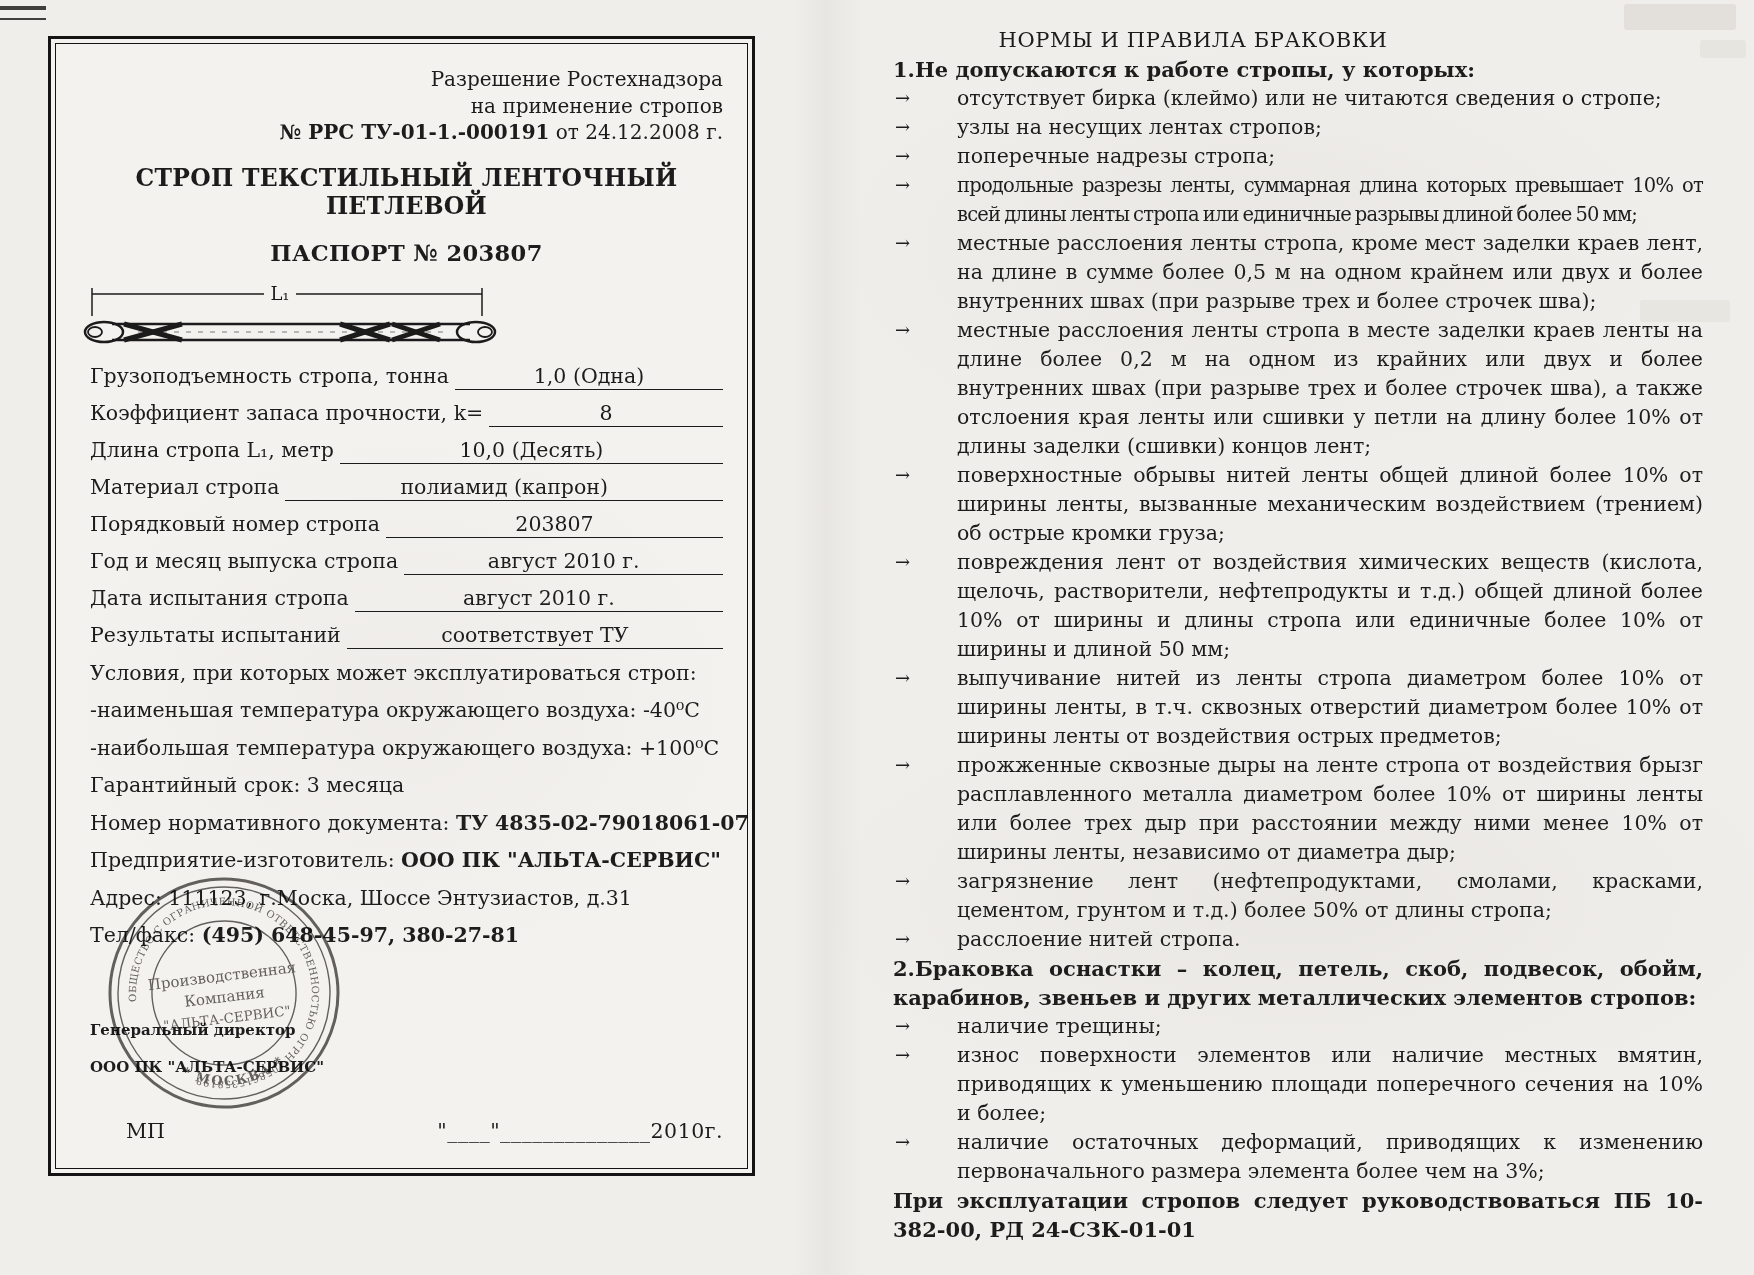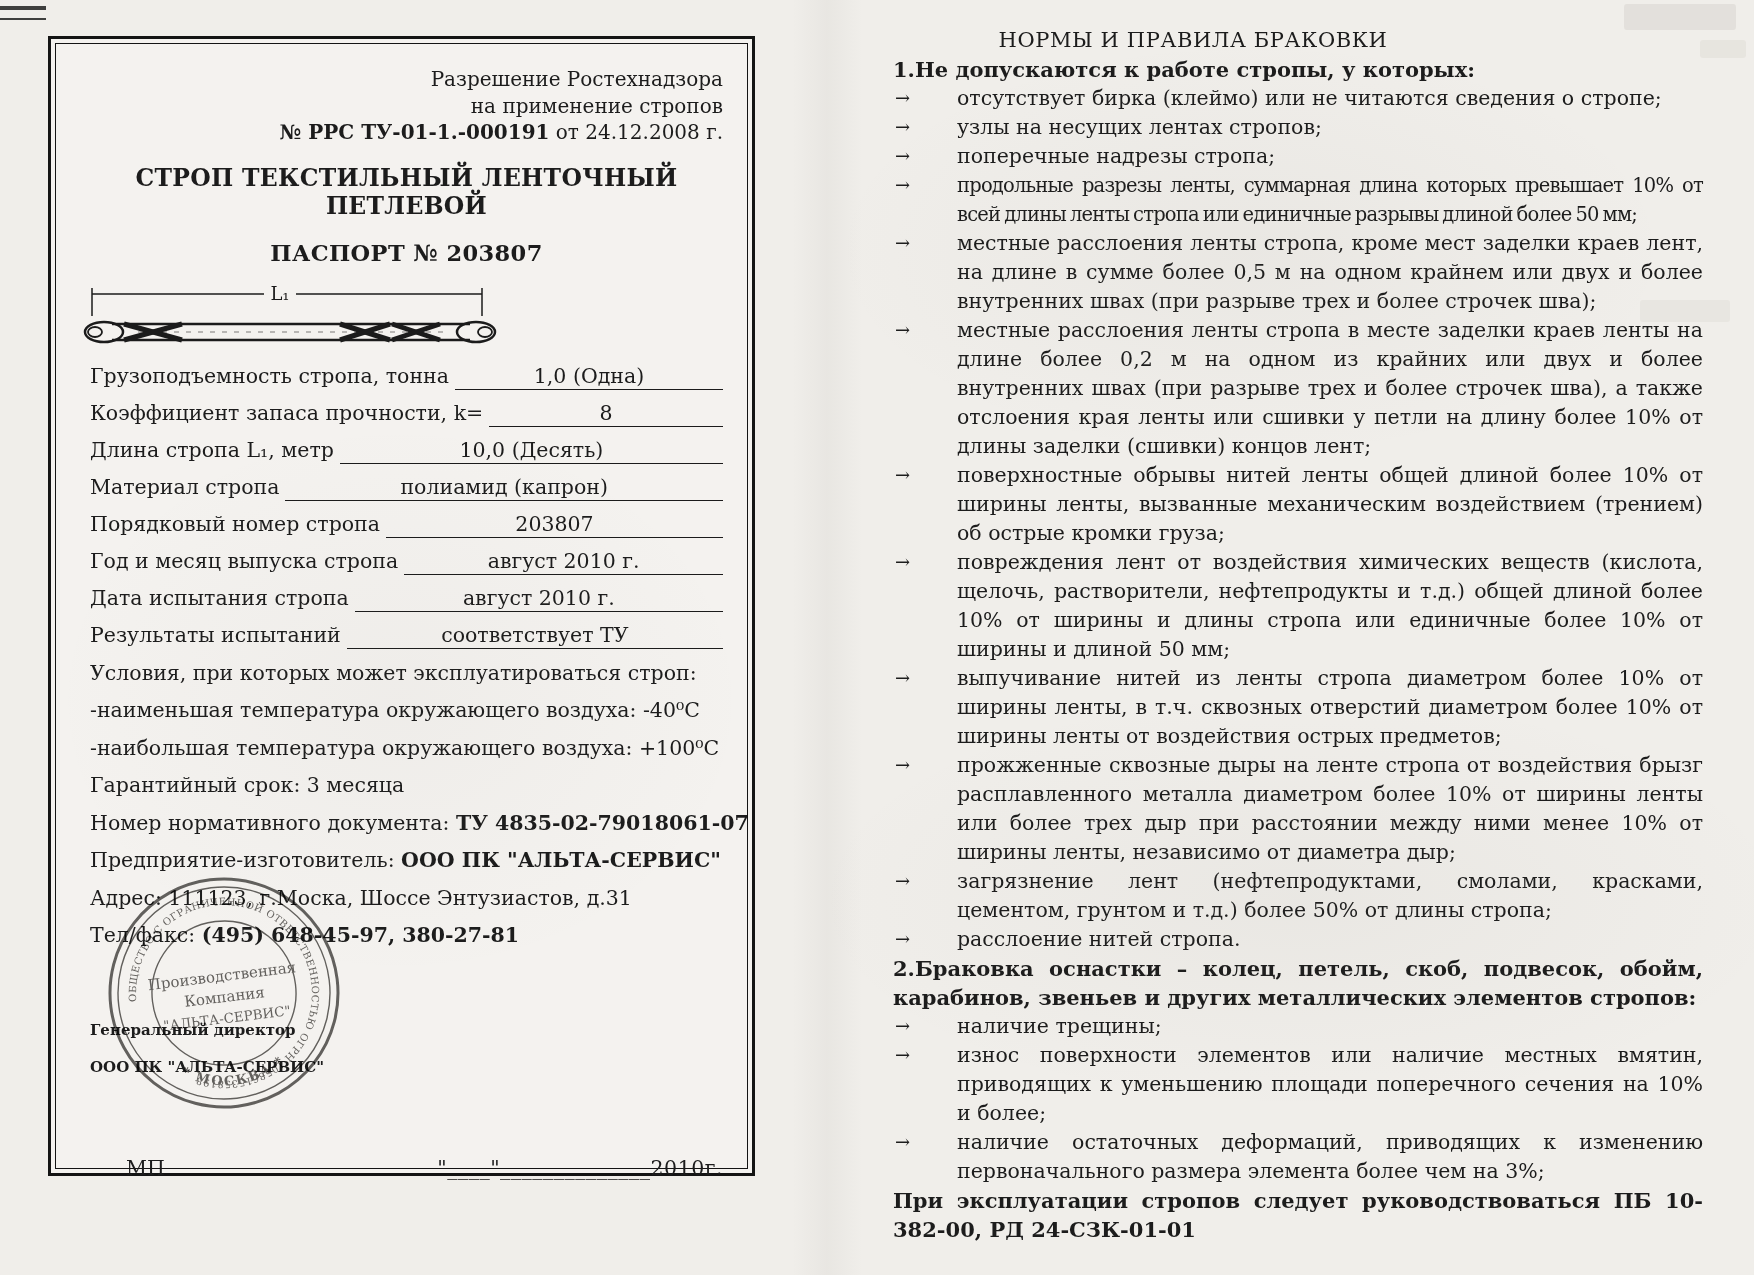--- a/index.html
+++ b/index.html
@@ -35,21 +35,21 @@
   .doc-subtitle{text-align:center;font-weight:bold;font-size:22.5px;margin-top:20px;letter-spacing:.4px;}
   .diagram{margin-top:12px;margin-left:-12px;display:block;}
   #field-rows{margin-top:4px;}
   .field-row{display:flex;align-items:baseline;height:37px;font-size:20.5px;white-space:nowrap;}
   .field-line{flex:1;border-bottom:1.5px solid #1b1b1b;text-align:center;margin-left:6px;padding-bottom:1px;min-width:40px;}
   #info-lines{margin-top:1px;}
   .info-line{height:37.5px;font-size:20.5px;white-space:nowrap;}
   .info-line b{font-weight:bold;}
   .sig-line{font-size:15px;height:37px;font-weight:bold;}
   .sig-block{margin-top:60px;position:relative;z-index:1;}
-  .bottom-row{display:flex;justify-content:space-between;align-items:baseline;margin-top:61px;font-size:20.5px;padding-left:36px;gap:30px;}
+  .bottom-row{display:flex;justify-content:space-between;align-items:baseline;margin-top:24px;font-size:20.5px;padding-left:36px;gap:30px;}
   .date-line{letter-spacing:.5px;}
   
   .stamp{position:absolute;left:55px;top:836px;width:236px;height:236px;
     transform:rotate(-7deg);opacity:.8;mix-blend-mode:multiply;z-index:3;pointer-events:none;}
   .stamp circle{fill:none;stroke:#403e3b;}
   .stamp text{fill:#403e3b;}
   .stamp-ring-text{font-size:10px;letter-spacing:.5px;}
   .stamp-bottom-text{font-size:13px;letter-spacing:2px;font-weight:bold;}
   .stamp-center{font-size:15px;text-anchor:middle;}
   .stamp-center-small{font-size:13.5px;text-anchor:middle;}

